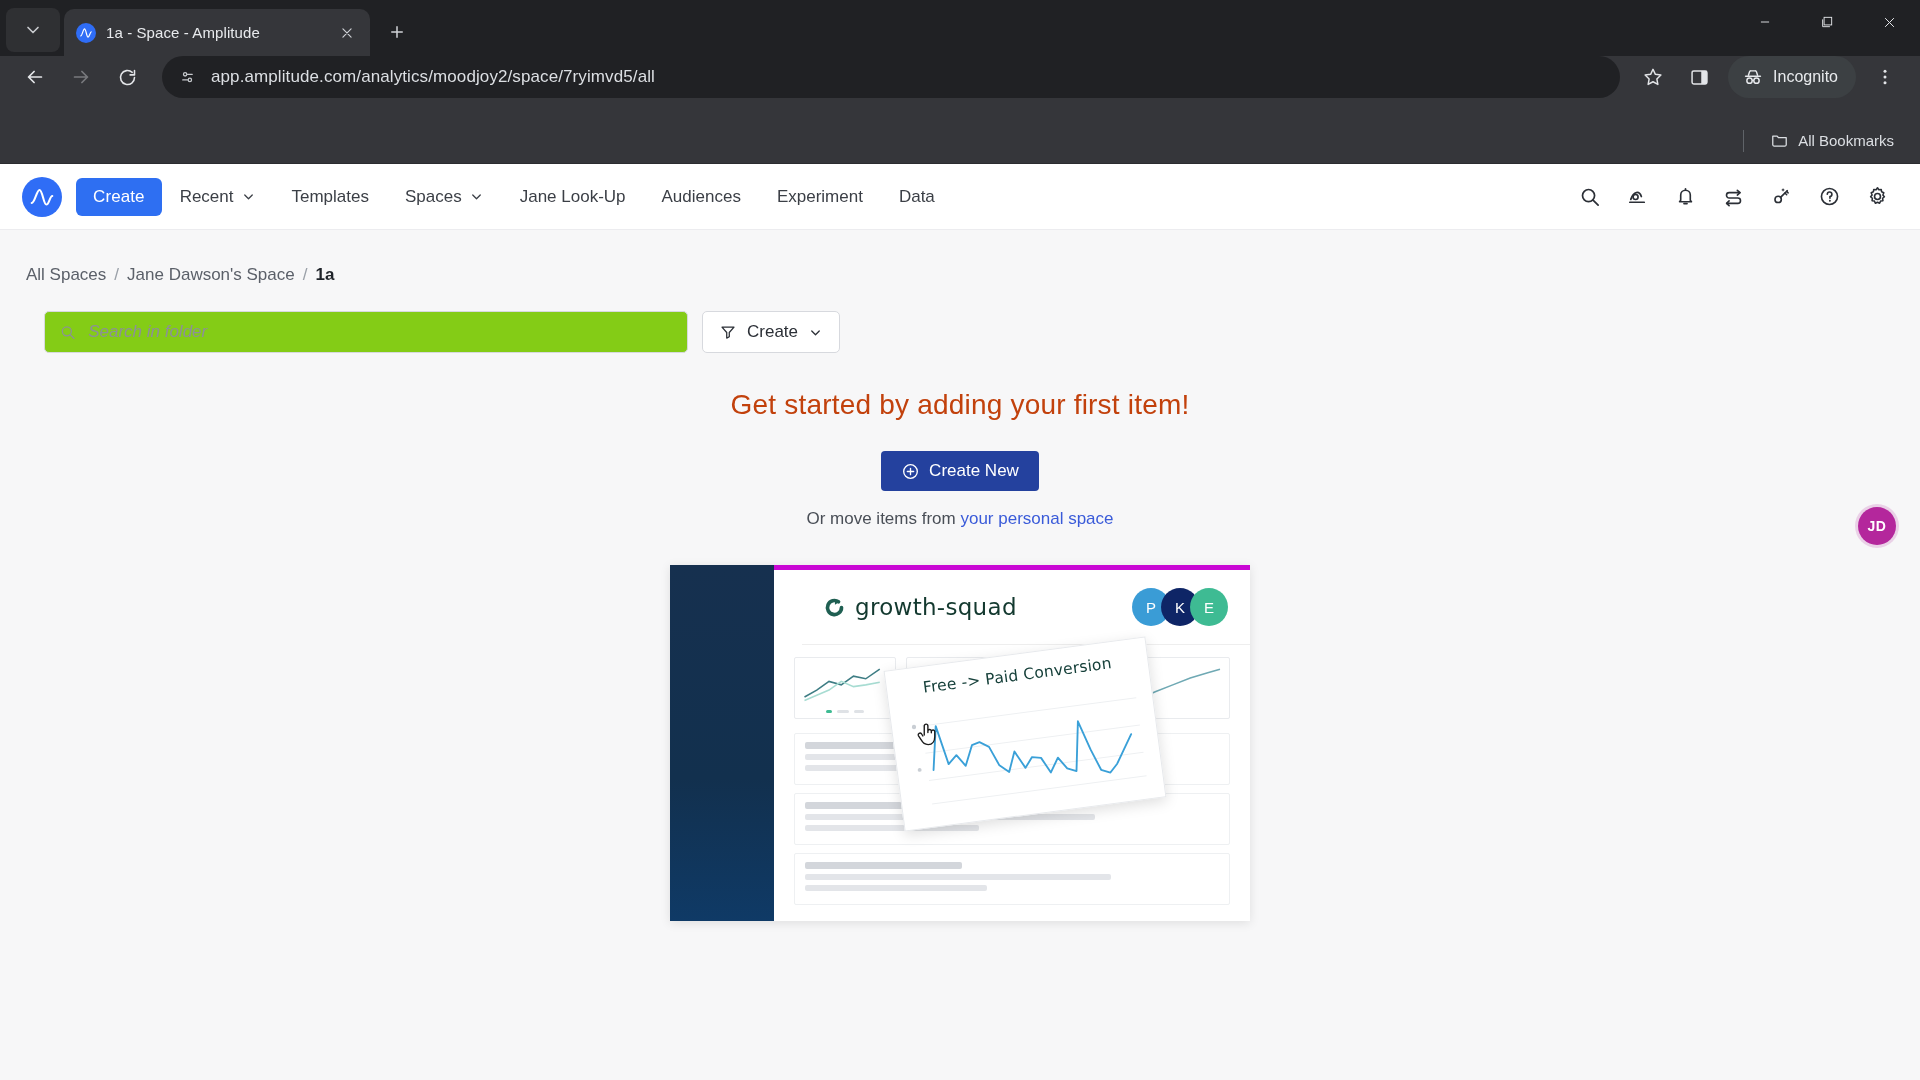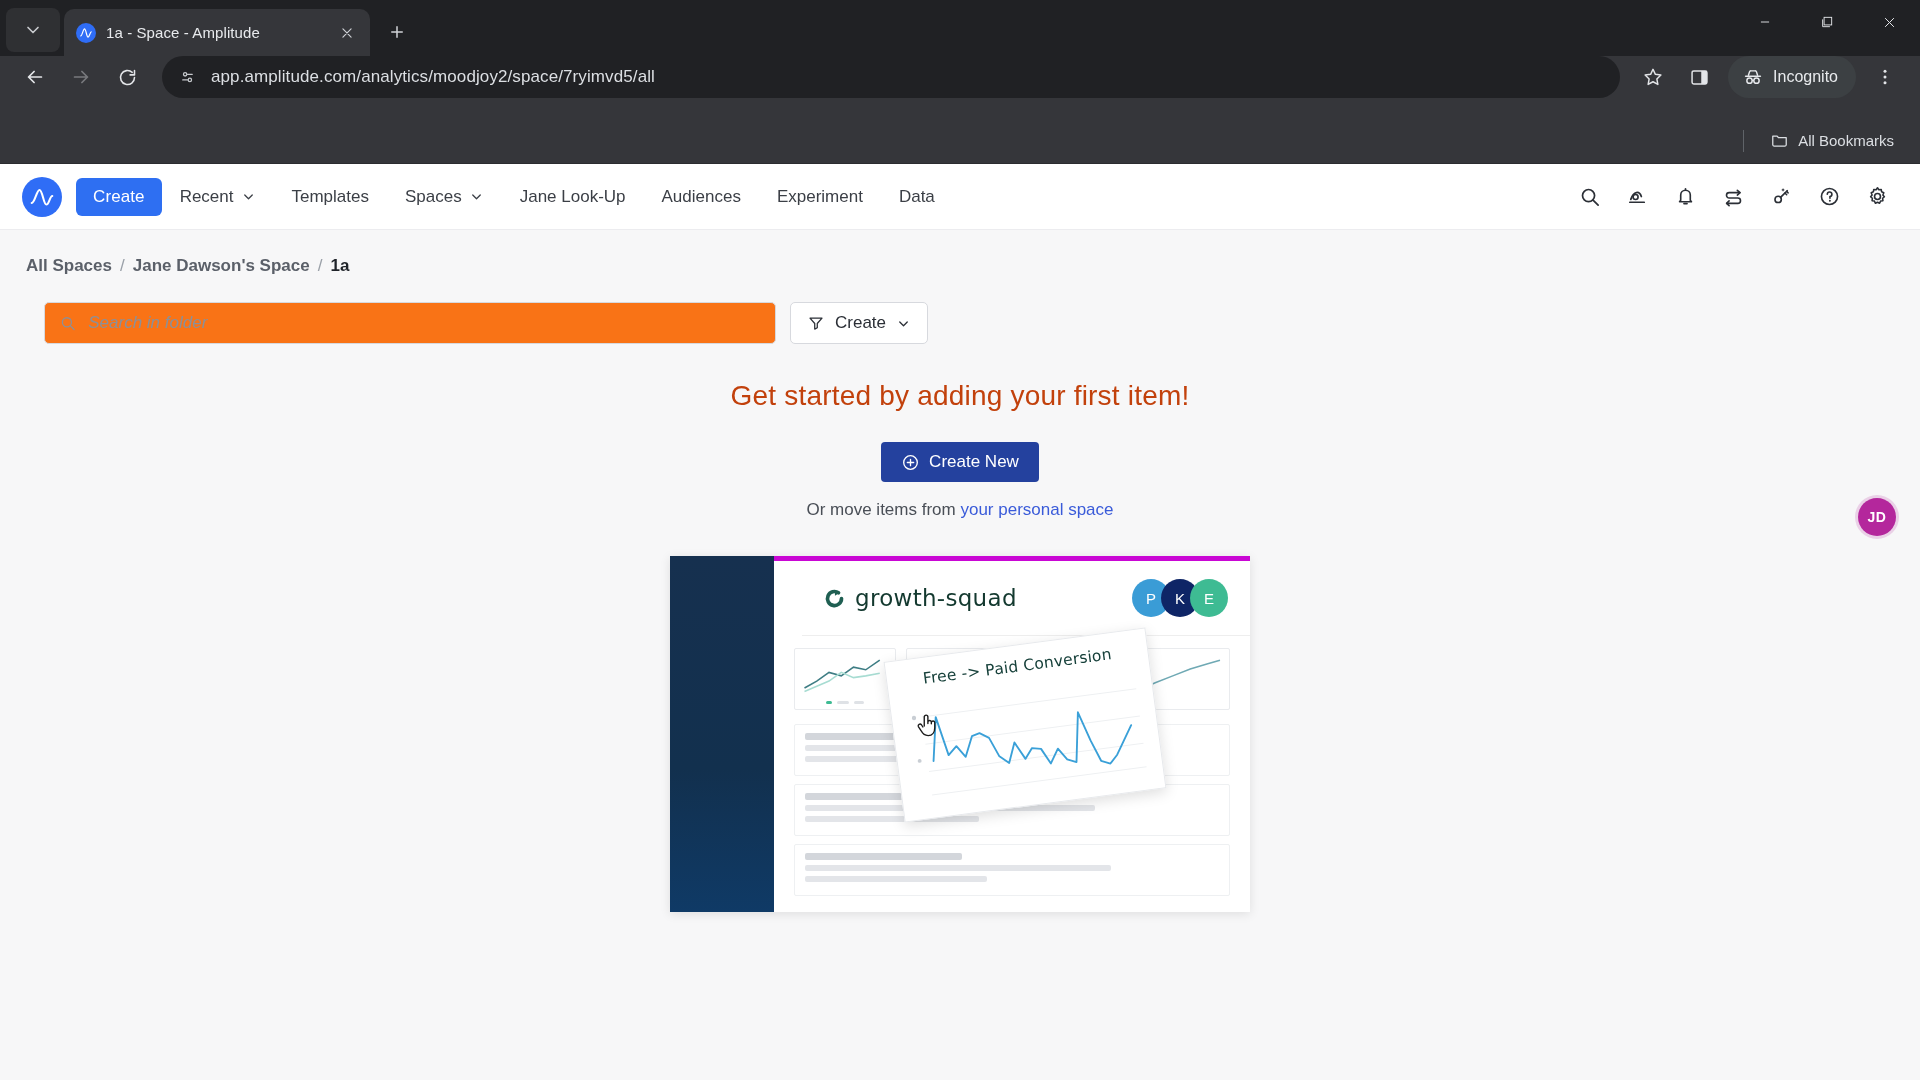--- a/index.html
+++ b/index.html
@@ -71,21 +71,21 @@
   .bookmarkbar {
     height: 46px; background: #35363a; display:flex; align-items:center;
     justify-content: flex-end; padding-right: 18px; gap: 10px; flex: 0 0 46px;
     border-bottom: 1px solid #2b2c2f;
   }
   .bm-sep { width:1px; height:22px; background:#5f6368; margin-right: 8px; }
   .bm-item { display:flex; align-items:center; gap:9px; padding: 5px 8px; border-radius:6px; cursor:pointer; }
   .bm-item span { font-size: 15px; color:#dcdfe3; }
 
   
-  .page { flex: 1; background: #f7f7f8; display:flex; flex-direction:column; overflow:hidden; }
+  .page { flex: 1; background: #f7f7f8; display:flex; flex-direction:column; overflow:hidden;gap:9px; }
 
   .appnav {
     height: 66px; background:#fff; display:flex; align-items:center;
     padding: 0 22px; gap: 0; flex: 0 0 66px; border-bottom: 1px solid #ececef;
   }
   .logo { width: 40px; height: 40px; border-radius: 50%; background:#2f6df6;
           display:flex; align-items:center; justify-content:center; margin-right: 14px; cursor:pointer;}
   .create-btn {
     background:#2e6ff2; color:#fff; font-size:17px; height:38px;
     padding: 0 17px; border-radius: 6px; display:flex; align-items:center;
@@ -97,34 +97,34 @@
   }
   .navlink:first-of-type { margin-left: 12px; }
   .navicons { margin-left:auto; display:flex; align-items:center; gap: 6px; }
   .navicon { width: 42px; height:42px; border-radius:6px; display:flex; align-items:center; justify-content:center; cursor:pointer;}
 
   .content { flex:1; position:relative; overflow:hidden; }
 
   .breadcrumb {
     padding: 26px 26px 0 26px; font-size: 17px; color:#5b6069; display:flex; gap:8px; align-items:center;
   }
-  .breadcrumb a { color:#5b6069; text-decoration:none; cursor:pointer;font-weight:bold; }
+  .breadcrumb a { color:#5b6069; text-decoration:none; cursor:pointer; }
   .breadcrumb .sep { color:#9aa0a8; }
   .breadcrumb .current { color:#1f2329; font-weight:700; }
 
   .avatar {
     position:absolute; right: 24px; top: 268px; width: 38px; height:38px; border-radius:50%;
     background:#b4279c; color:#fff; display:flex; align-items:center; justify-content:center;
     font-size:14px; font-weight:700; letter-spacing:.5px; cursor:pointer;
     box-shadow: 0 0 0 3px rgba(180,39,156,.18);
   }
 
   .searchrow { display:flex; align-items:center; gap: 14px; padding: 26px 26px 0 44px; }
   .searchbox {
-    width: 732px; height: 42px; background:#f97316; border:1px solid #d7d9de; border-radius: 5px;
+    width: 644px; height: 42px; background:#84cc16; border:1px solid #d7d9de; border-radius: 5px;
     display:flex; align-items:center; gap: 12px; padding: 0 14px; cursor:text;
   }
   .searchbox input {
     border:none; outline:none; font-size:17px; color:#3b3f46; font-family:inherit;
     background:transparent; width:100%; font-style: italic;
   }
   .searchbox input::placeholder { color:#8c9098; font-style: italic; }
   .filter-btn {
     height: 42px; background:#fff; border:1px solid #d7d9de; border-radius:5px;
     display:flex; align-items:center; gap:10px; padding: 0 16px; cursor:pointer;

